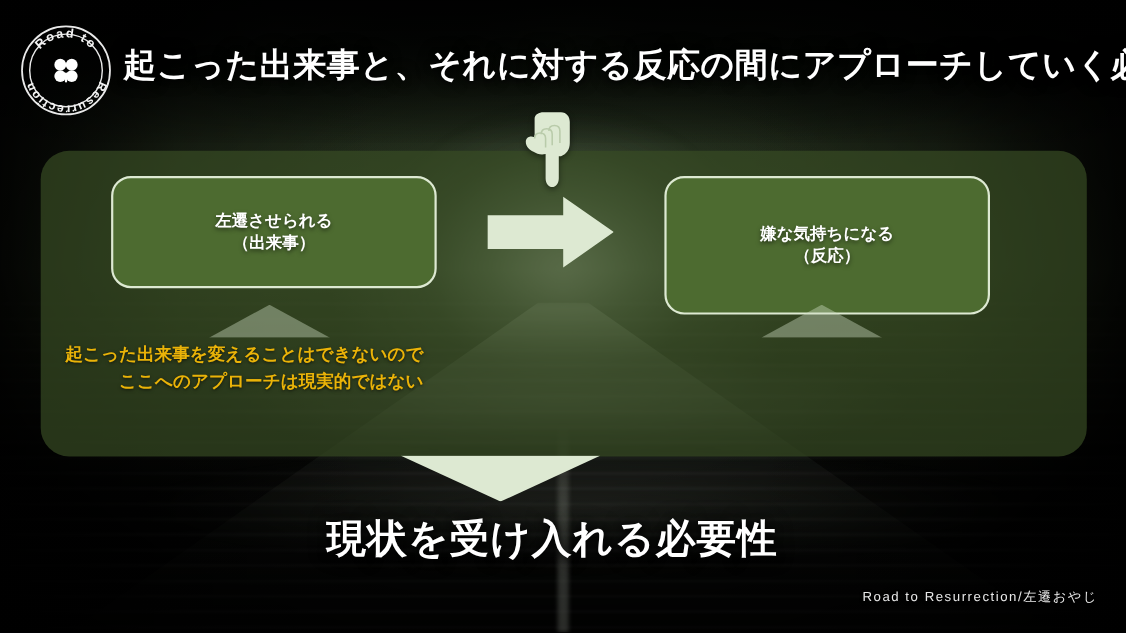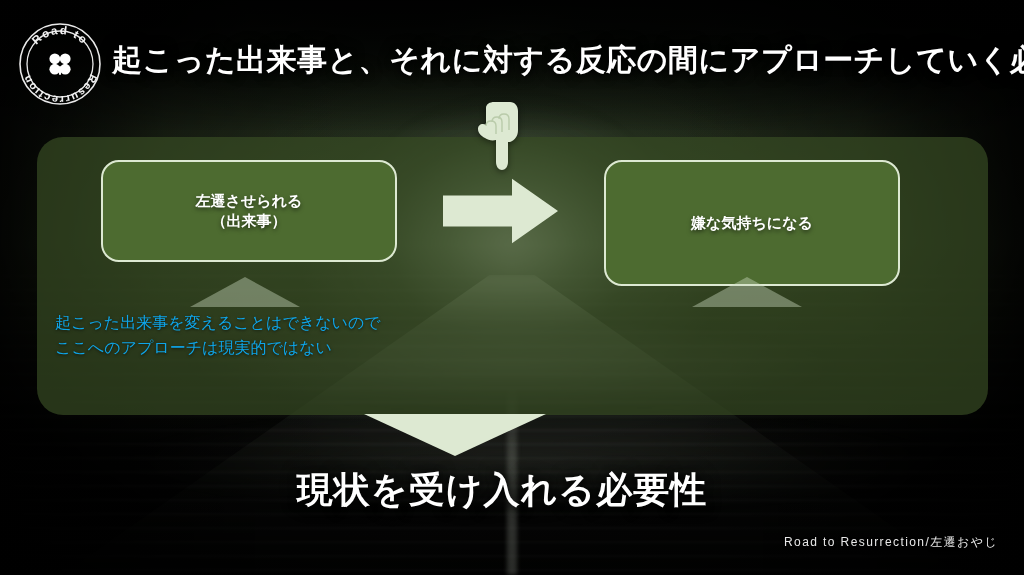--- a/index.html
+++ b/index.html
@@ -147,24 +147,24 @@
     width:110px; height:30px;
     background:rgba(205,219,193,0.42);
     clip-path:polygon(50% 0%, 100% 100%, 0% 100%);
   }
   .arrow-up-left  { left:190px; top:277px; }
   .arrow-up-right { left:692px; top:277px; }
 
   
   .caption {
     position:absolute;
-    color:#0ea5e9;
-    font-size:16px; font-weight:normal;
+    color:#eab308;
+    font-size:16px; font-weight:bold;
     line-height:1.55;
-    text-align:left;
+    text-align:right;
     text-shadow:0 1px 3px rgba(0,0,0,0.65);
     white-space:nowrap;
   }
   .caption-left  { left:55px; top:311px; width:330px; }
   .caption-right { left:580px; top:311px; width:330px; }
 
   
   .arrow-down {
     position:absolute; left:364px; top:414px;
     width:182px; height:42px;
@@ -253,20 +253,21 @@
 
   <div class="cbox cbox-left">
     <span>左遷させられる</span>
     <span>（出来事）</span>
   </div>
 
   <div class="arrow-right"></div>
 
   <div class="cbox cbox-right">
     <span>嫌な気持ちになる</span>
+    <span>（反応）</span>
   </div>
 
   <div class="arrow-up arrow-up-left"></div>
   <div class="arrow-up arrow-up-right"></div>
 
   <div class="caption caption-left">
     <div>起こった出来事を変えることはできないので</div>
     <div>ここへのアプローチは現実的ではない</div>
   </div>
 

